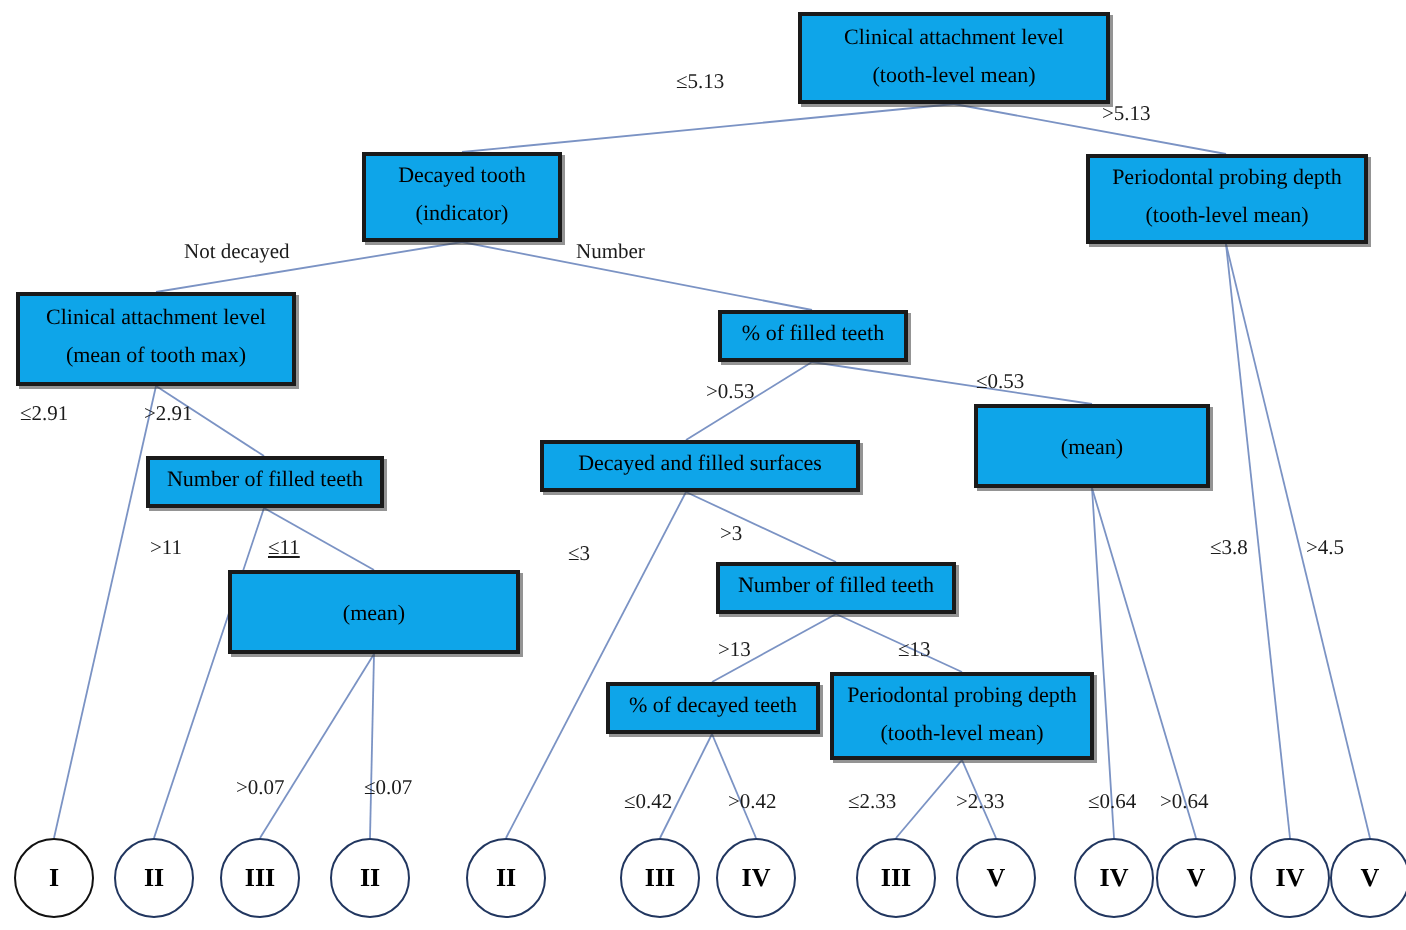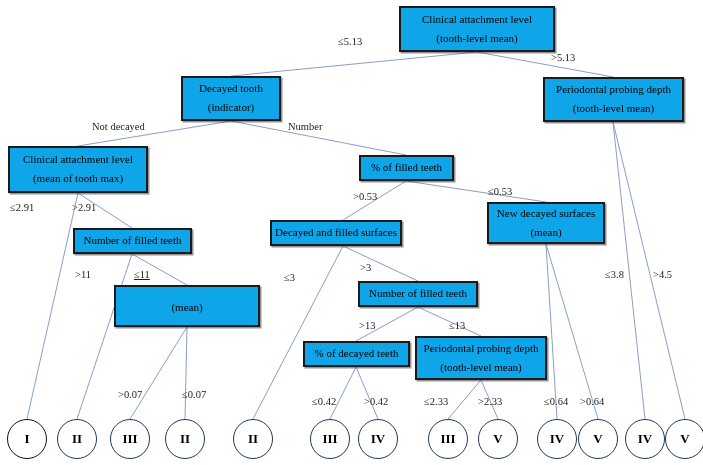--- a/index.html
+++ b/index.html
@@ -114,25 +114,24 @@
       <div class="node" style="left: 8px; top: 146px; width: 140px; height: 47px;">
         <span>Clinical attachment level</span>
         <span class="line2">(mean of tooth max)</span>
       </div>
       <div class="node" style="left: 359px; top: 155px; width: 95px; height: 26px;">
         <span>% of filled teeth</span>
       </div>
       <div class="node" style="left: 73px; top: 228px; width: 119px; height: 26px;">
         <span>Number of filled teeth</span>
       </div>
-      <div class="node" style="left: 270px; top: 220px; width: 132px; height: 26px;">
+      <div class="node" style="left: 270px; top: 220px; width: 160px; height: 26px;">
         <span>Decayed and filled surfaces</span>
       </div>
       <div class="node" style="left: 487px; top: 202px; width: 118px; height: 42px;">
-        <span>New decayed surfaces</span>
         <span class="line2">(mean)</span>
       </div>
       <div class="node" style="left: 114px; top: 285px; width: 146px; height: 42px;">
         <span class="line2">(mean)</span>
       </div>
       <div class="node" style="left: 358px; top: 281px; width: 120px; height: 26px;">
         <span>Number of filled teeth</span>
       </div>
       <div class="node" style="left: 303px; top: 341px; width: 107px; height: 26px;">
         <span>% of decayed teeth</span>

